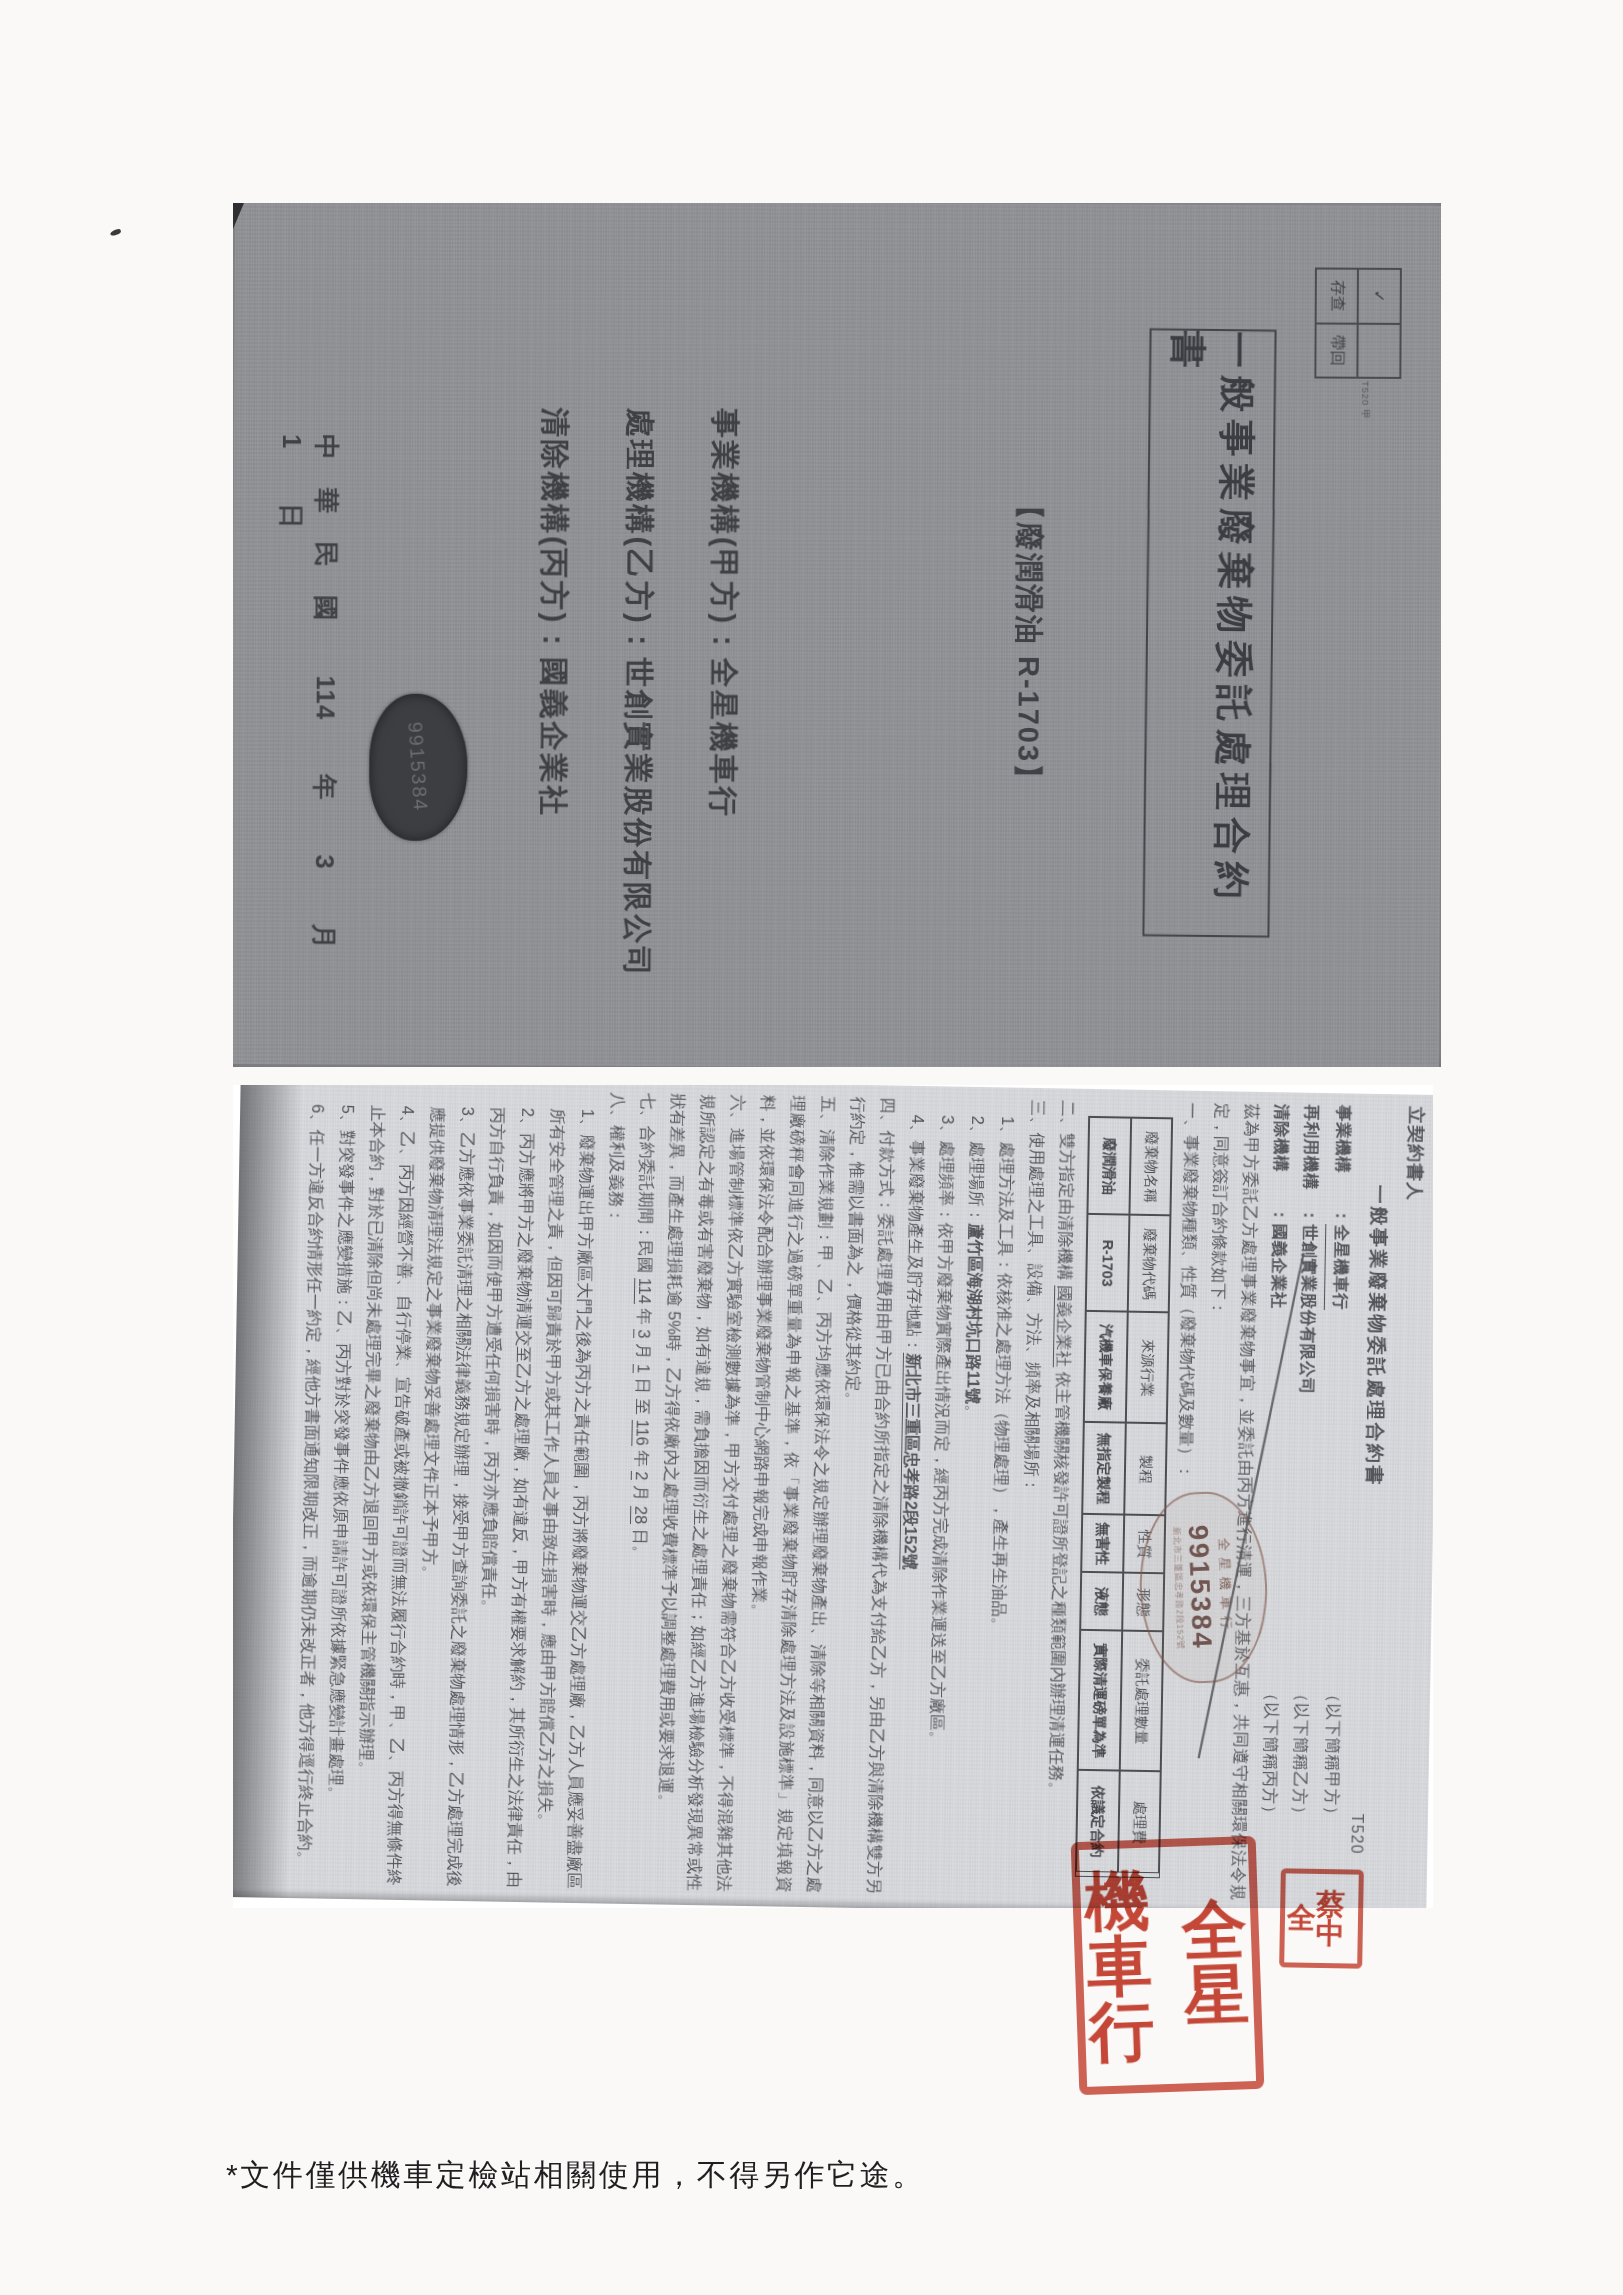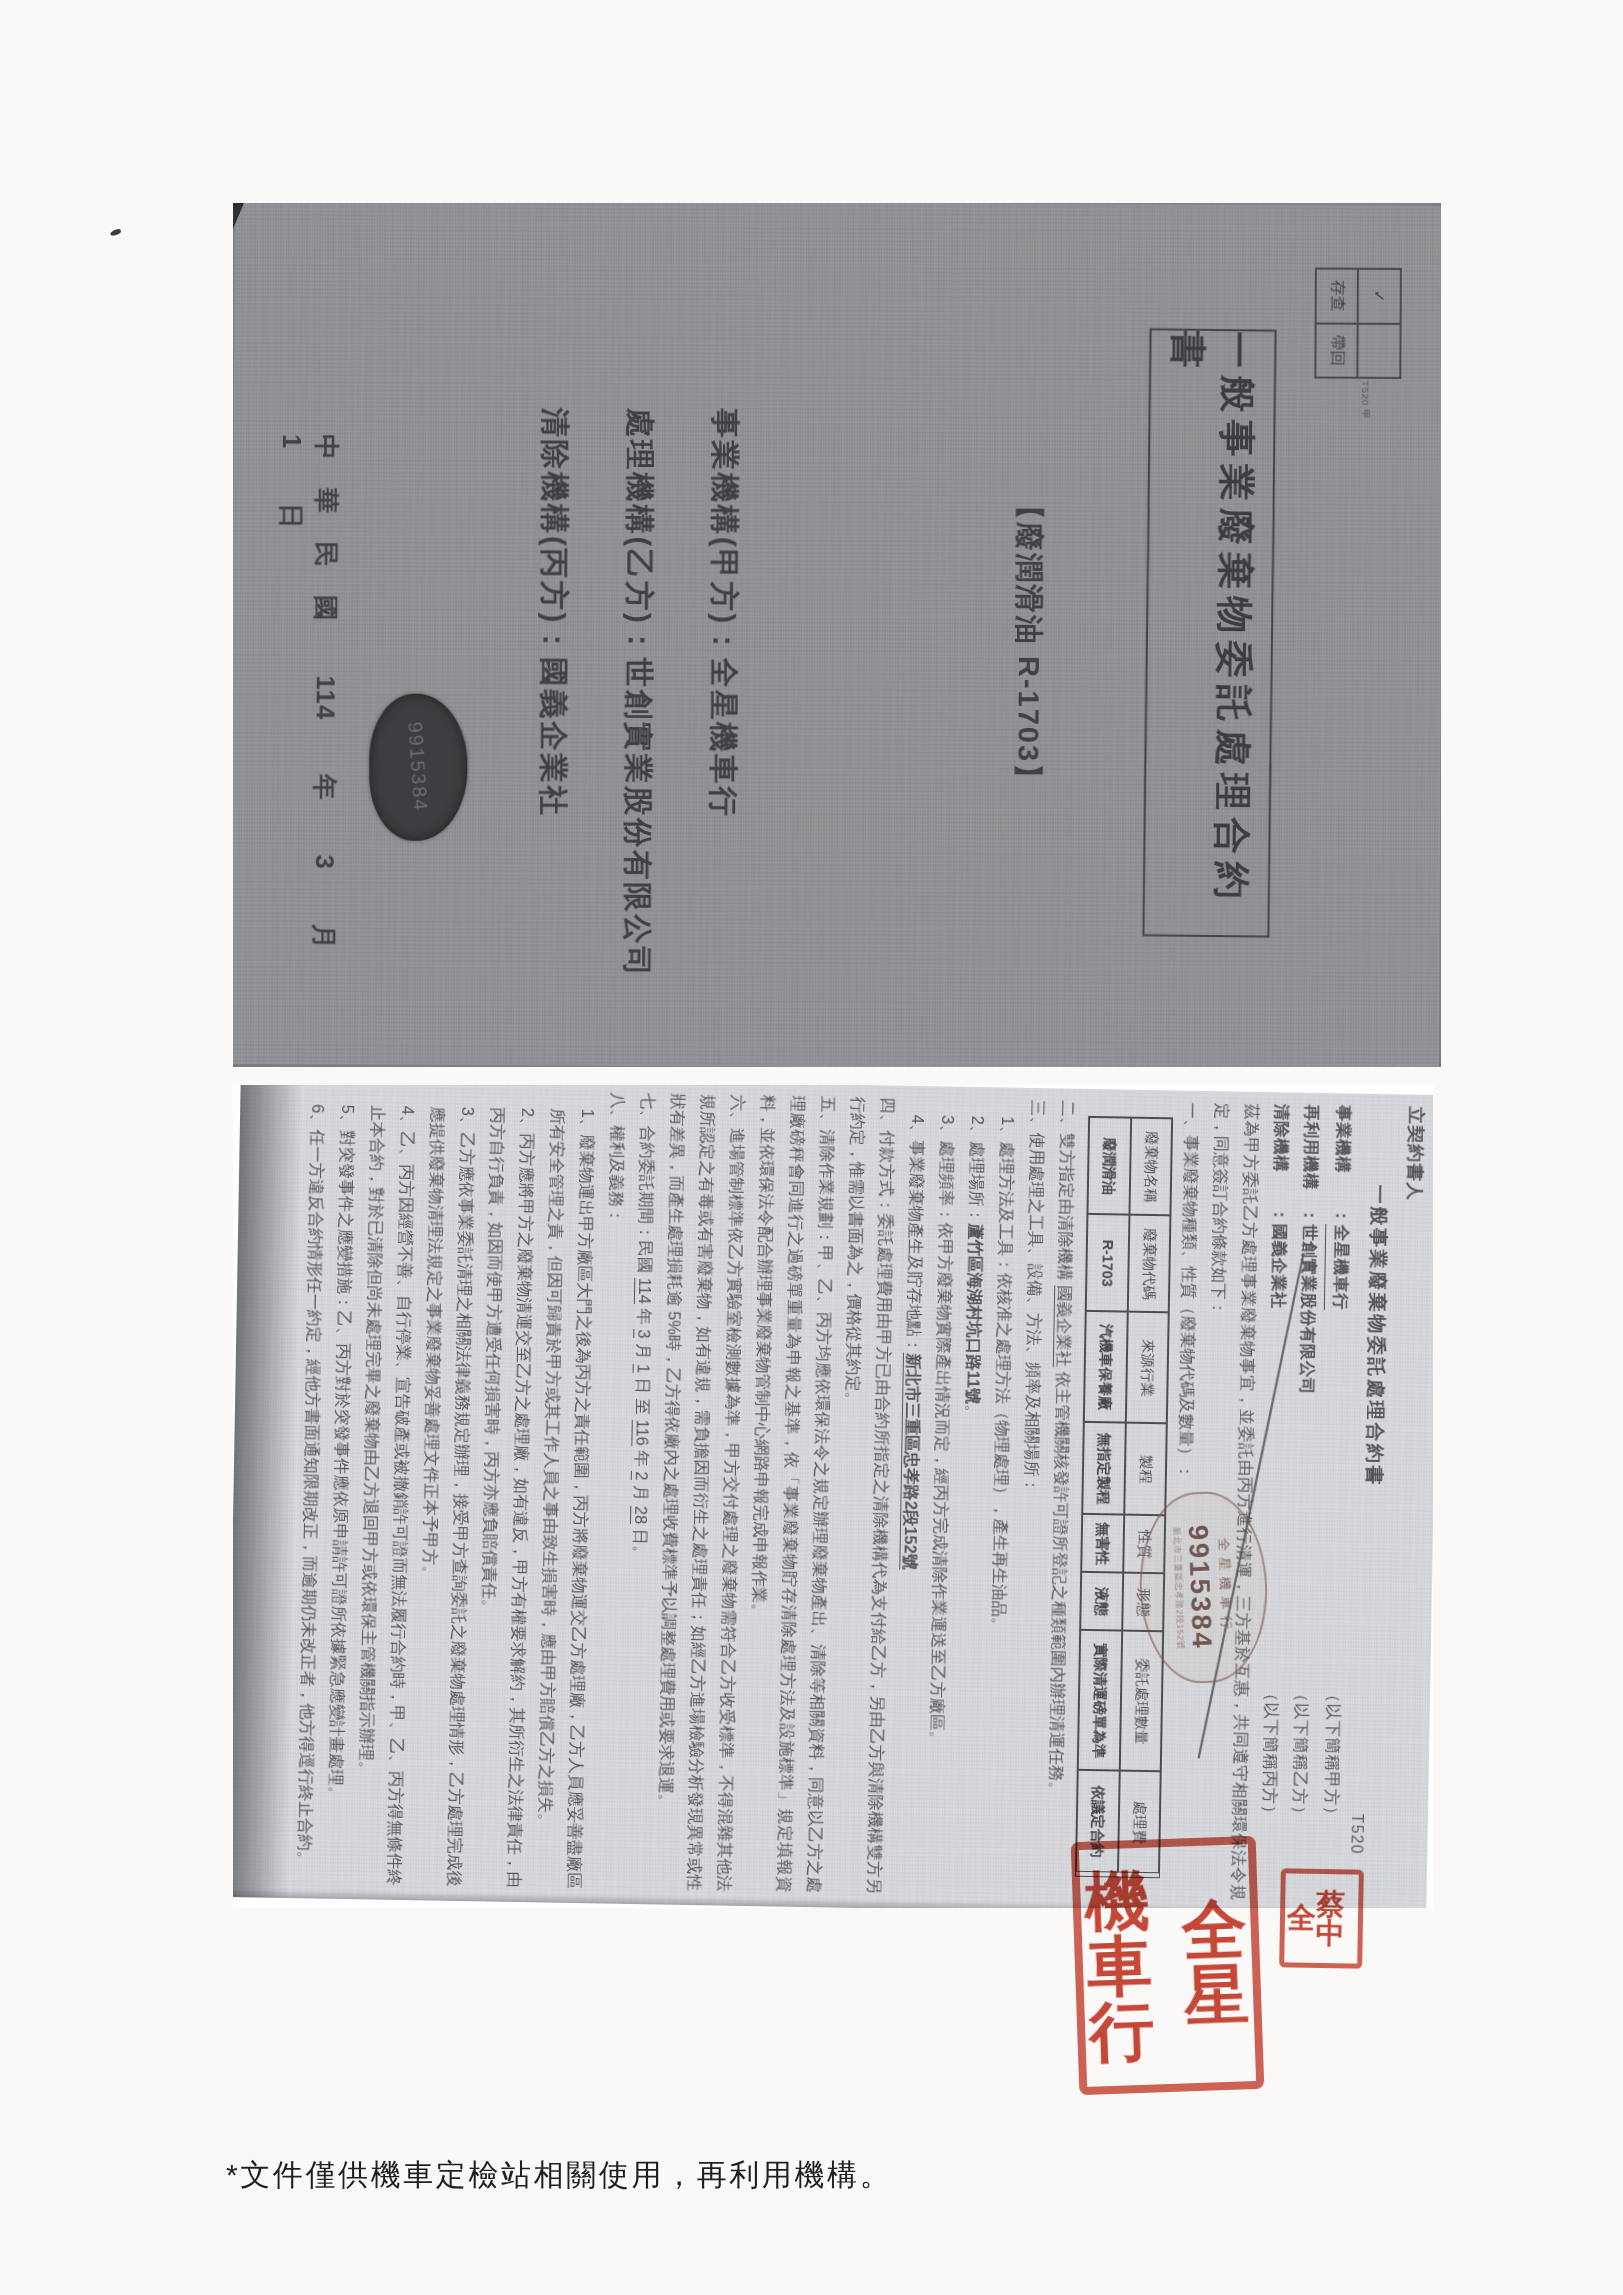--- a/index.html
+++ b/index.html
@@ -261,14 +261,14 @@
 <div class="abs seal seal-main">
   <div class="col">全星</div>
   <div class="col">機車行</div>
 </div>
 
 <div class="abs seal seal-small">
   <div class="col">蔡中</div>
   <div class="col">全</div>
 </div>
 
-<div class="abs footer">*文件僅供機車定檢站相關使用，再利用機構。</div>
+<div class="abs footer">*文件僅供機車定檢站相關使用，不得另作它途。</div>
 
 
 </body></html>

